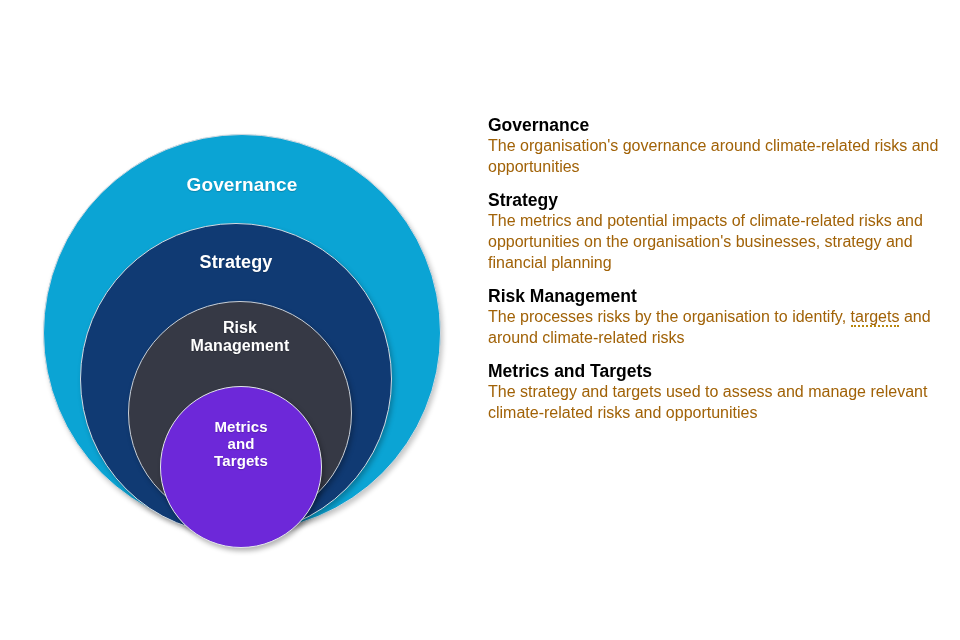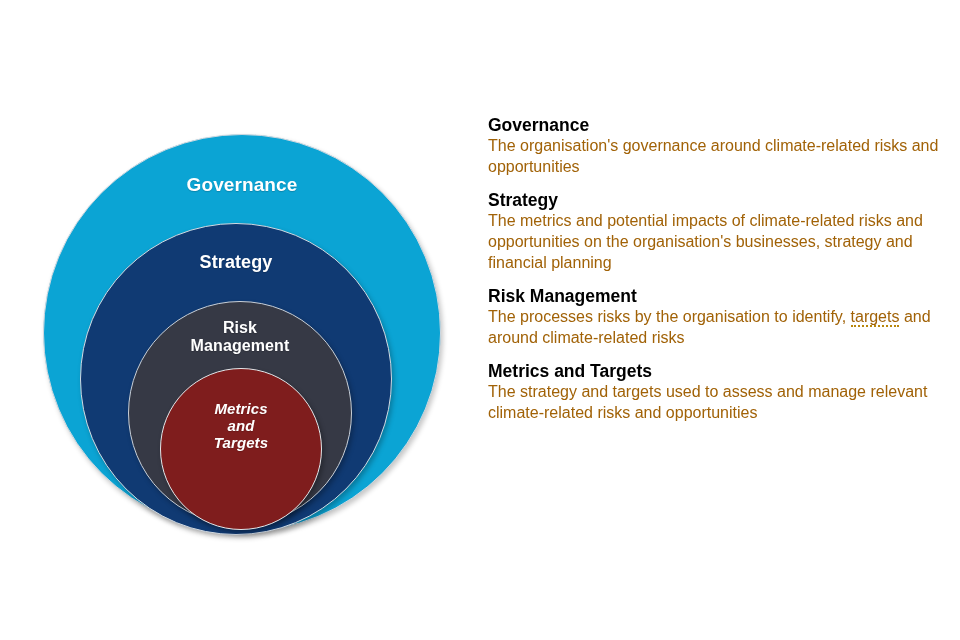--- a/index.html
+++ b/index.html
@@ -91,28 +91,27 @@
     z-index: 3;
   }
   #ring-risk .ring-label {
     margin-top: 17px;
     font-size: 16px;
   }
 
   
   #ring-metrics {
     left: 160px;
-    top: 368px;
+    top: 386px;
     width: 162px;
     height: 162px;
-    background: #7f1d1d;
+    background: #6d28d9;
     border: 1.5px solid #e3e7ea;
     box-shadow: 2px 3px 5px rgba(0,0,0,0.30);
     z-index: 4;
-    font-style: italic;
   }
   #ring-metrics .ring-label {
     margin-top: 32px;
     font-size: 15px;
   }
 
   
   #legend {
     position: absolute;
     left: 488px;

